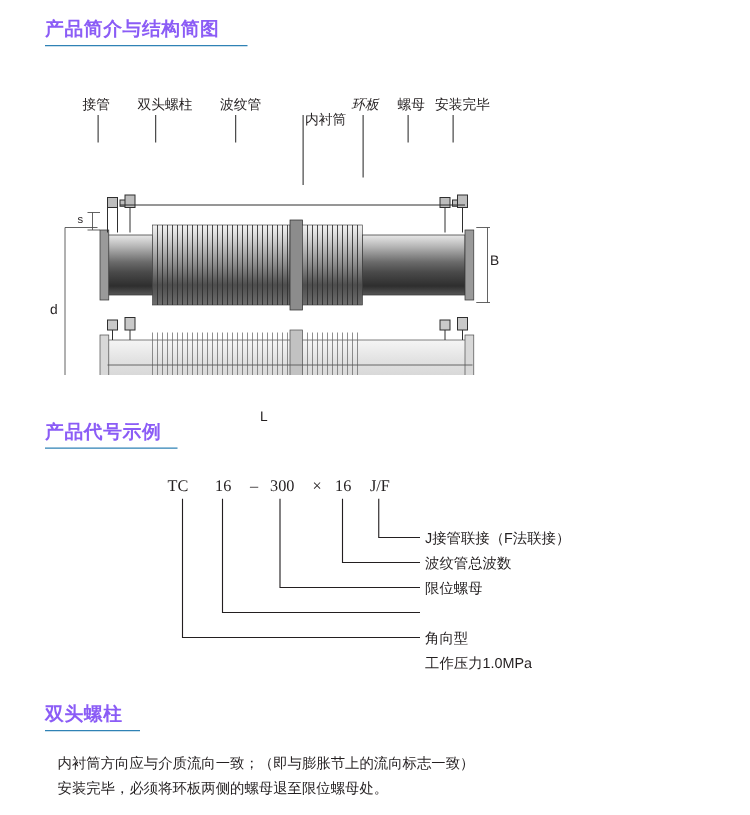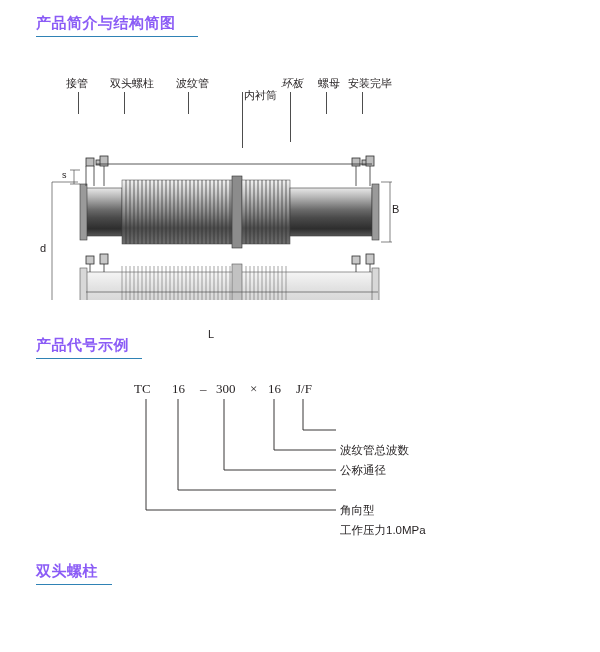--- a/index.html
+++ b/index.html
@@ -267,23 +267,26 @@
       <path d="M274,44 L274,95 L336,95"></path>
 
       <path d="M224,44 L224,115 L336,115"></path>
 
       <path d="M178,44 L178,135 L336,135"></path>
 
       <path d="M146,44 L146,155 L336,155"></path>
     </g>
   </svg>
 
+  <div class="codedesc" style="left:340px;top:68px;">J接管联接（F法联接）</div>
   <div class="codedesc" style="left:340px;top:88px;">波纹管总波数</div>
-  <div class="codedesc" style="left:340px;top:108px;">公称通径</div>
+  <div class="codedesc" style="left:340px;top:108px;">限位螺母</div>
   <div class="codedesc" style="left:340px;top:128px;margin-top:40px;">工作压力1.0MPa</div>
   <div class="codedesc" style="left:340px;top:148px;">角向型</div>
 </div>
 
 <div class="sec-title" style="left:36px;top:562px;">双头螺柱</div>
 <div class="sec-underline" style="left:36px;top:584px;width:76px;"></div>
 
 <div id="install">
+  <div class="itext" style="left:46px;top:43px;">内衬筒方向应与介质流向一致；（即与膨胀节上的流向标志一致）</div>
+  <div class="itext" style="left:46px;top:63px;">安装完毕，必须将环板两侧的螺母退至限位螺母处。</div>
 </div>
 
 </body></html>

